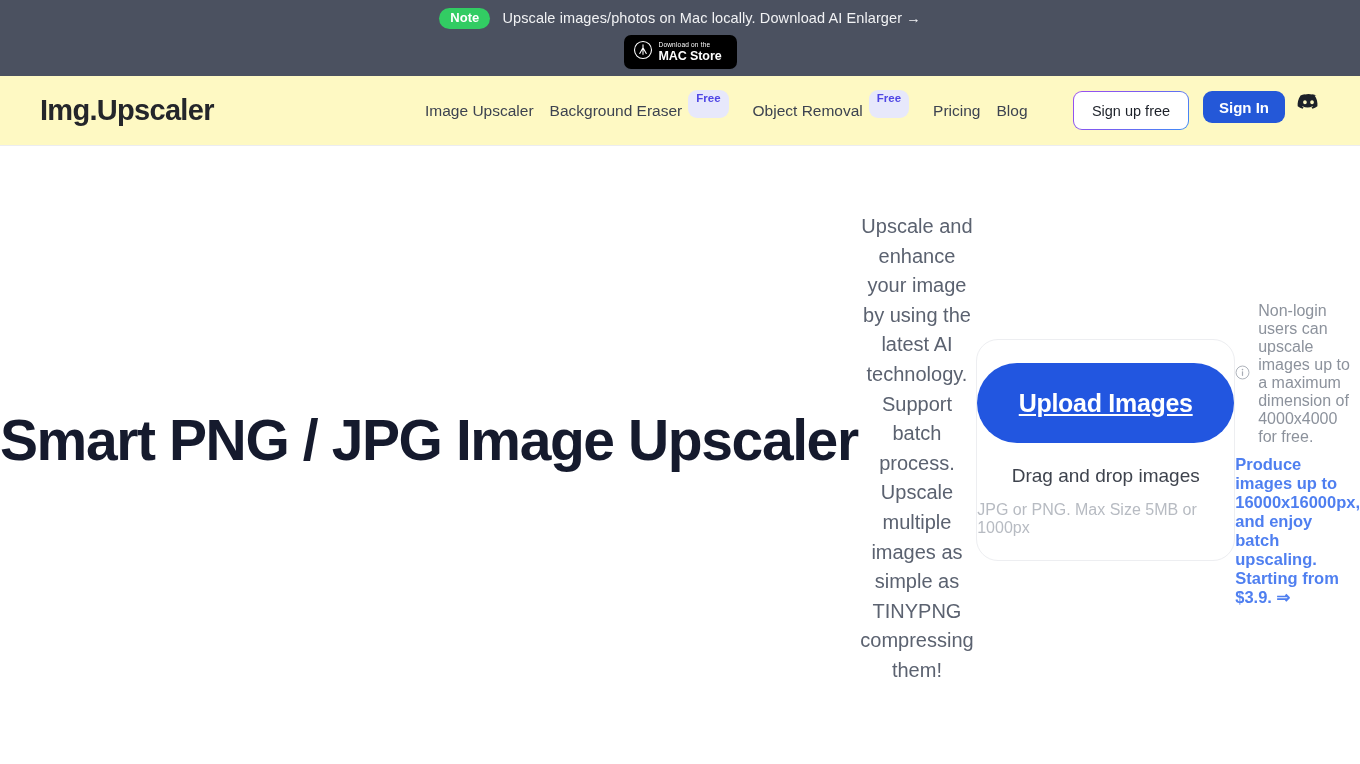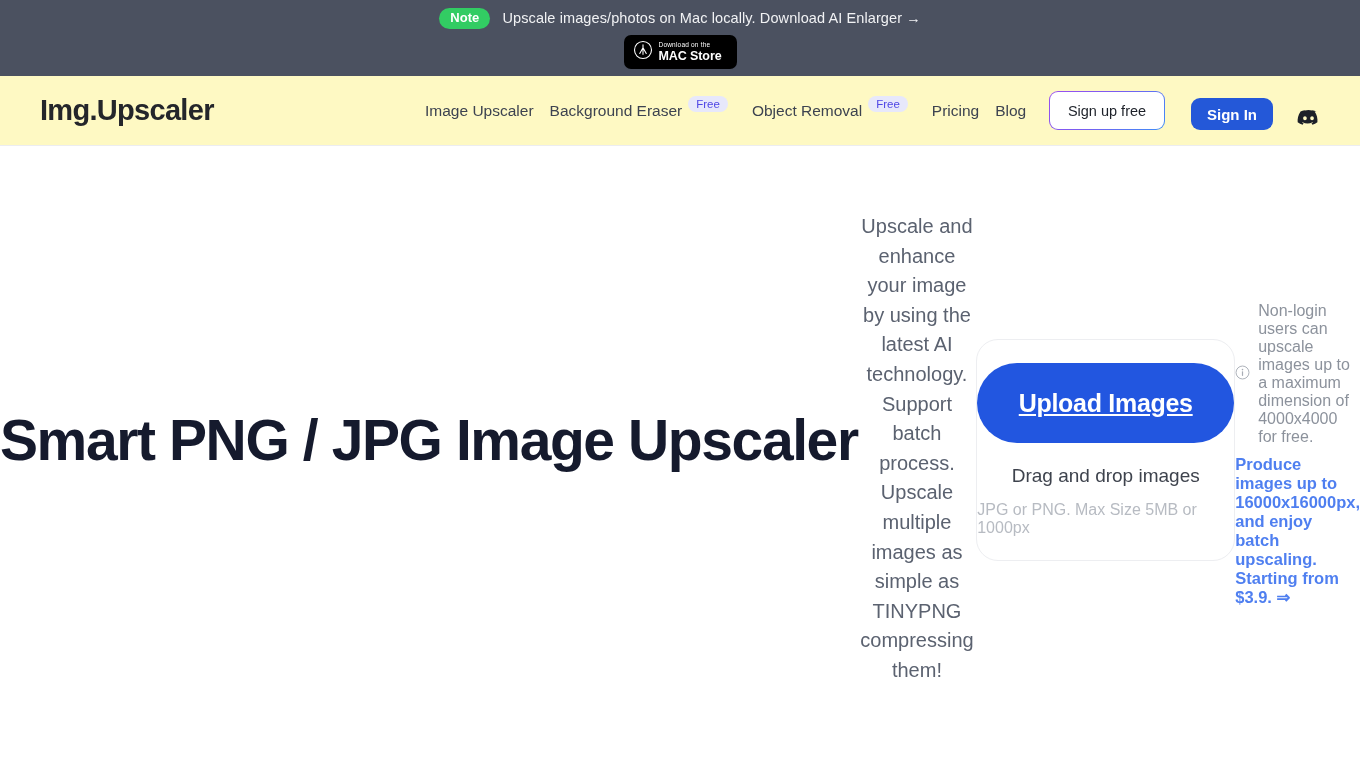--- a/index.html
+++ b/index.html
@@ -93,33 +93,33 @@
     display: flex;
     align-items: center;
     gap: 6px;
     cursor: pointer;
   }
   .nav-item.spaced { margin-right: 8px; }
   .free-badge {
     background: #e7e8fb;
     color: #4f46e5;
     font-size: 11.5px;
-    font-weight: normal;
+    font-weight: bold;
     border-radius: 9px;
-    padding: 2px 8px 2px 8px;
+    padding: 2px 8px 14px 8px;
     line-height: 12px;
     position: relative;
     top: -7px;
   }
   .header-actions {
     position: absolute;
     right: 40px;
     display: flex;
-    align-items: flex-end;
-    gap: 26px;
+    align-items: flex-start;
+    gap: 14px;
   }
   .btn-signup {
     width: 116px;
     height: 39px;
     border-radius: 9px;
     background:
       linear-gradient(#ffffff, #ffffff) padding-box,
       linear-gradient(135deg, #9b4ff0 0%, #7a5cf0 45%, #3e8ef7 100%) border-box;
     border: 1.6px solid transparent;
     color: #1d2129;

